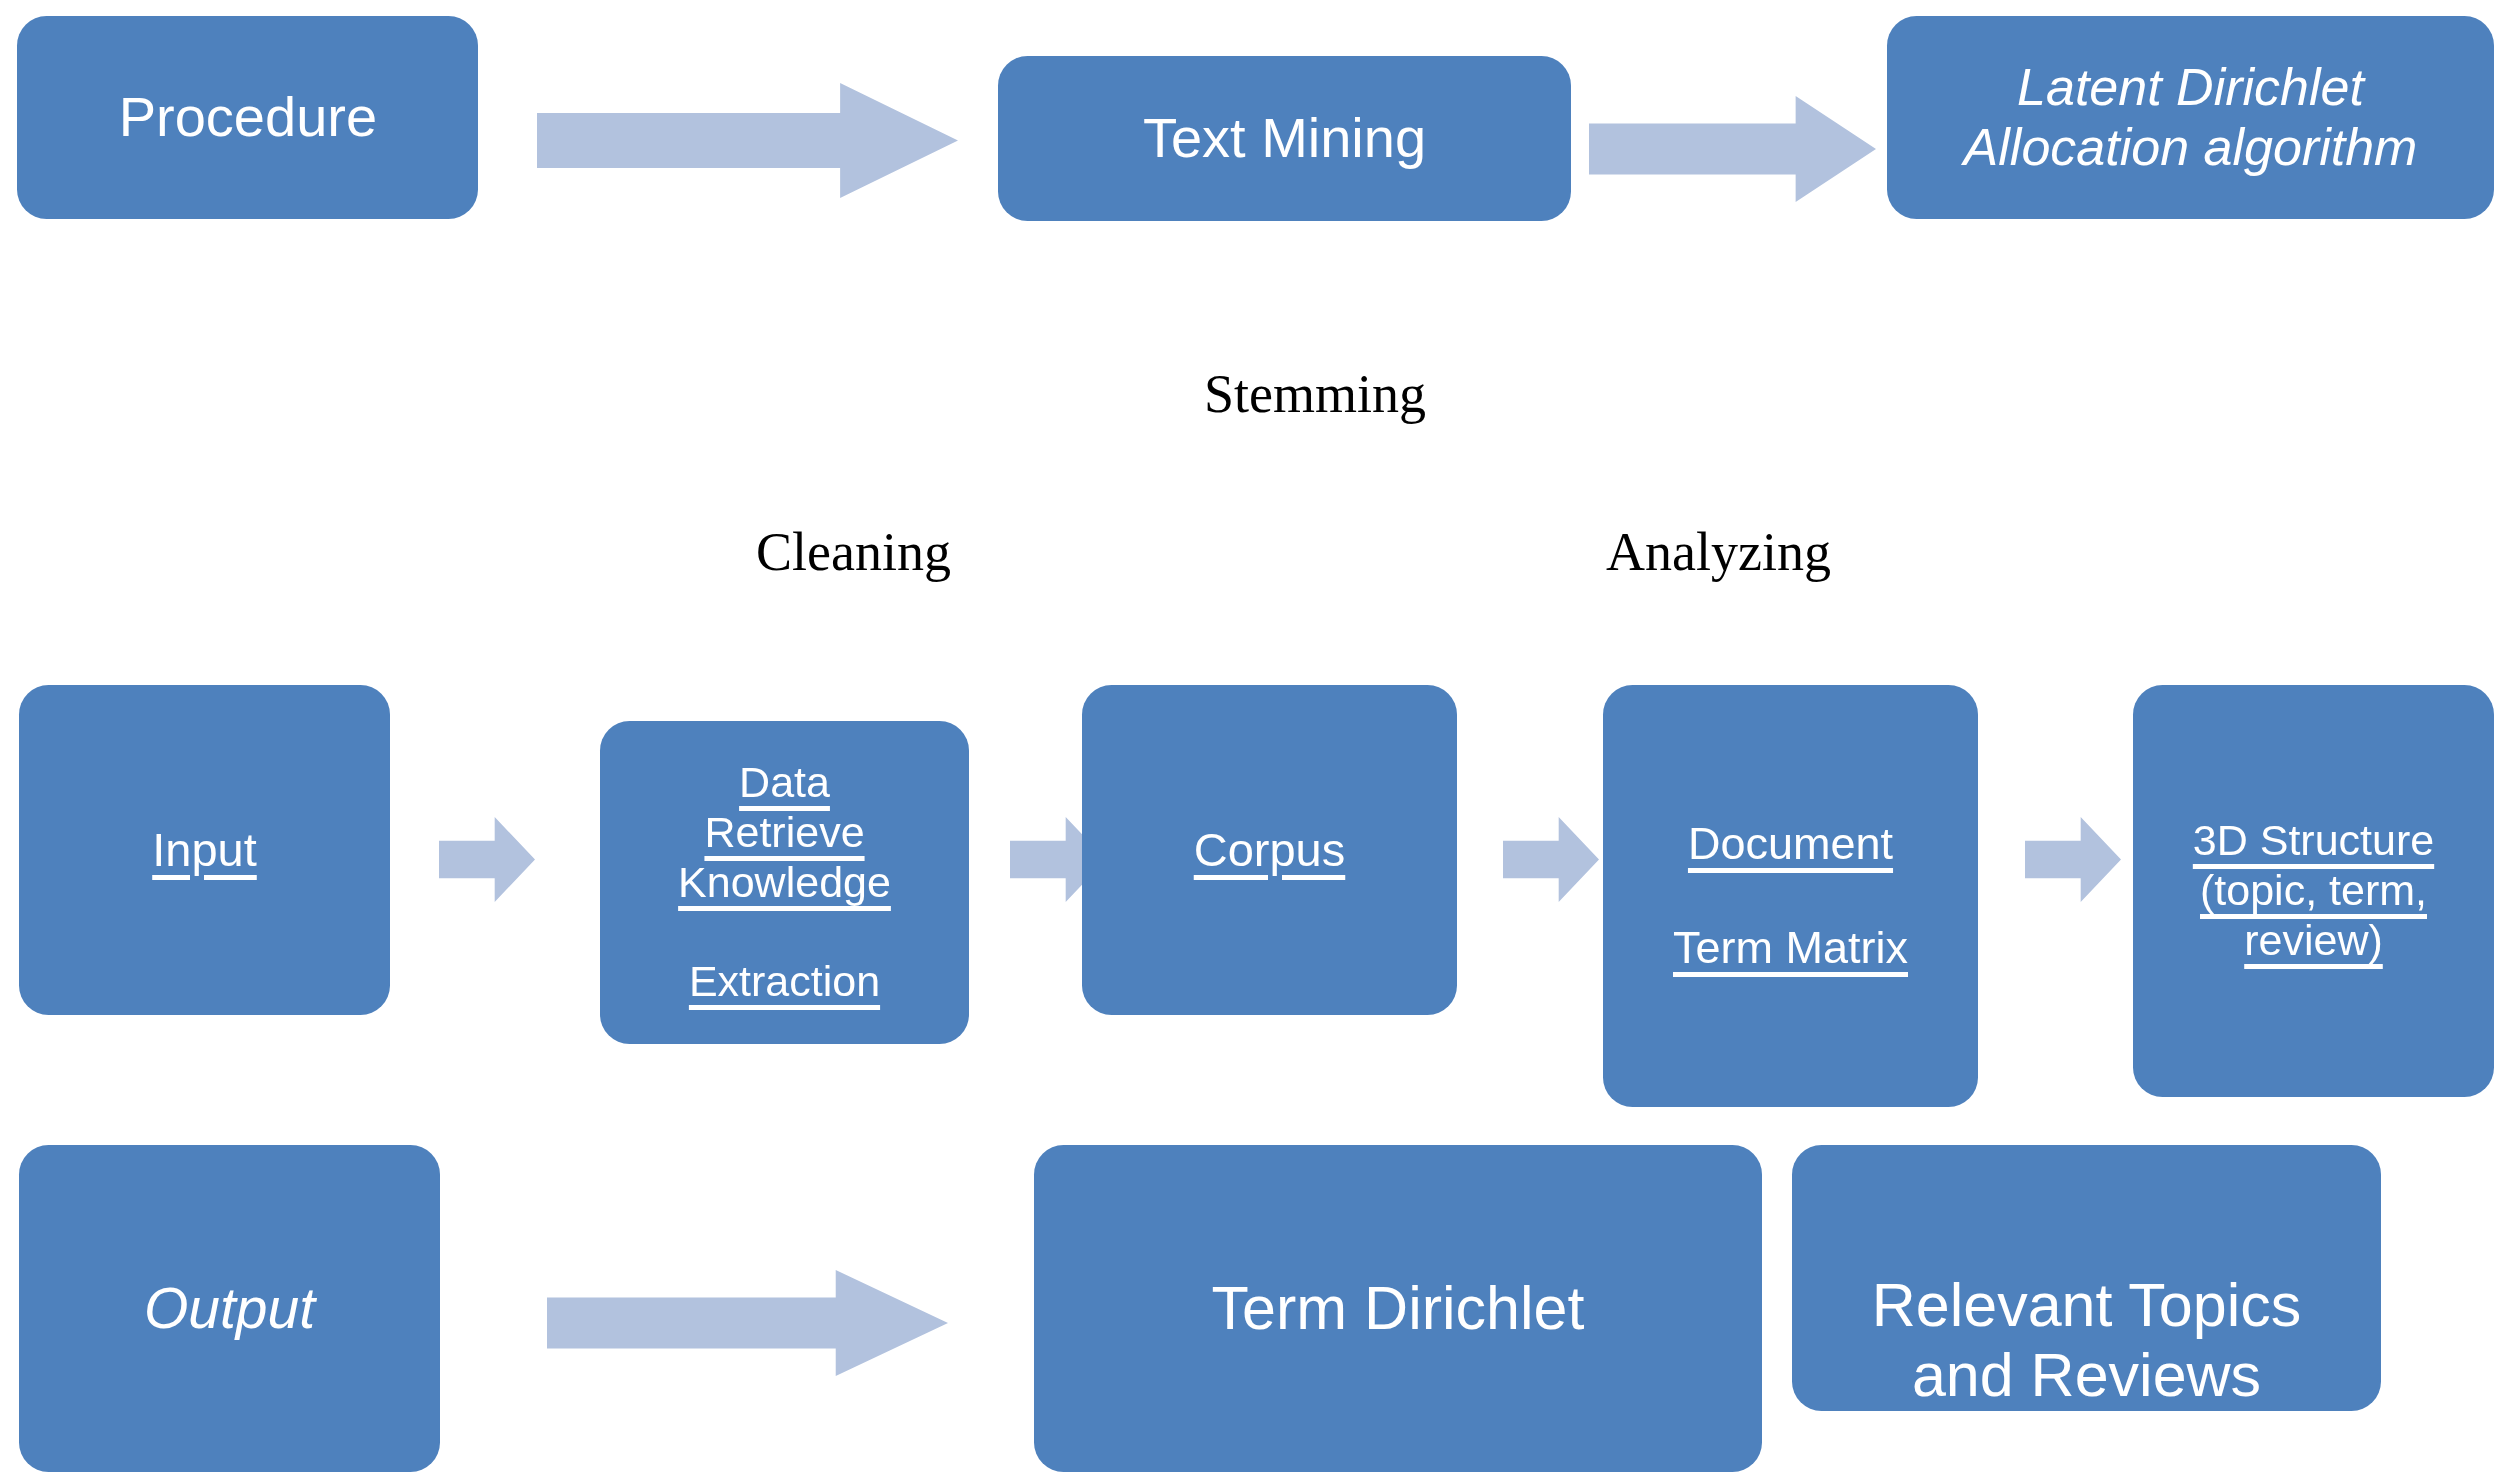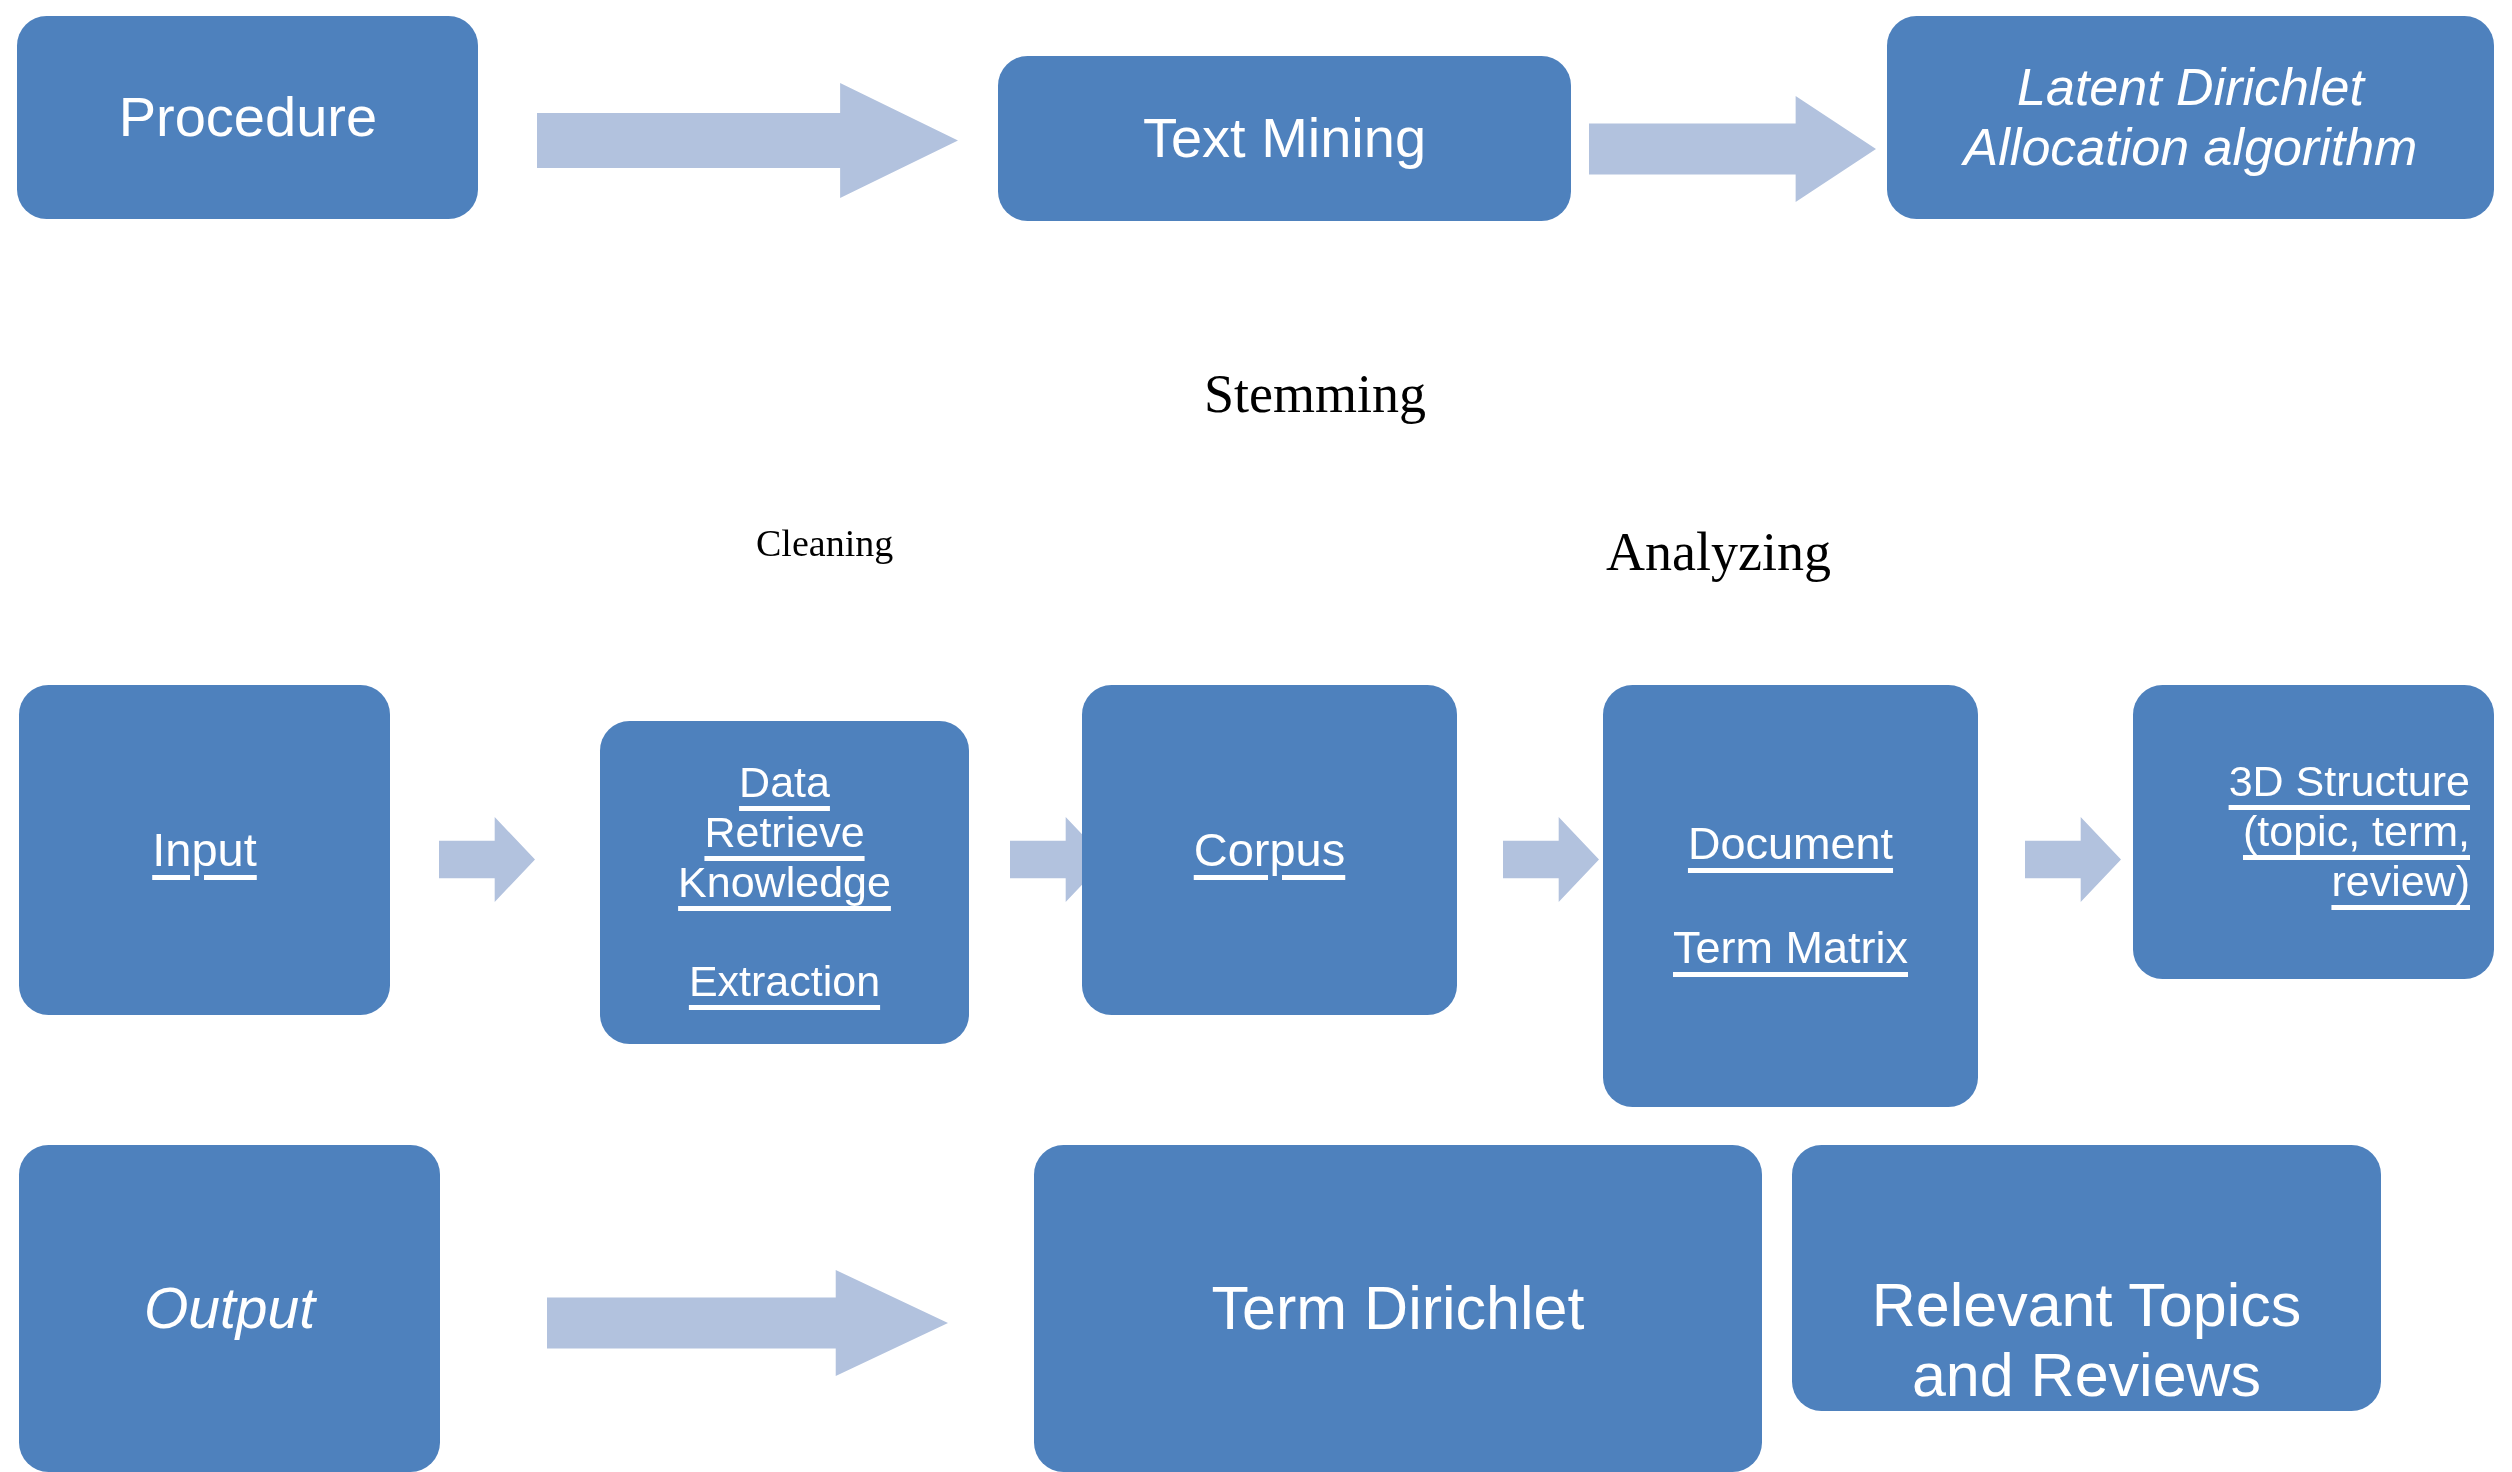--- a/index.html
+++ b/index.html
@@ -85,21 +85,21 @@
 
   <div class="arrow long" style="left:1589px; top:96px; width:287px; height:106px;"></div>
 
   <div class="box" style="left:1887px; top:15.6px; width:607px; height:203px; font-size:52px;font-style:italic;">
     <span class="lbl">Latent  Dirichlet
 Allocation algorithm</span>
   </div>
 
   <div class="caption" style="left:1204px; top:363px; font-size:54px;">Stemming</div>
 
-  <div class="caption" style="left:756px; top:521px; font-size:38px;">Cleaning</div>
+  <div class="caption" style="left:756px; top:521px; font-size:54px;">Cleaning</div>
 
   <div class="caption" style="left:1606px; top:521px; font-size:54px;">Analyzing</div>
 
   <div class="box ul" style="left:19px; top:685px; width:371px; height:330px; font-size:47px;">
     <span class="lbl">Input</span>
   </div>
 
   <div class="arrow short" style="left:439px; top:817px; width:96px; height:85px;"></div>
 
   <div class="box ul" style="left:600px; top:721px; width:369px; height:323px; font-size:43px;">
@@ -119,21 +119,21 @@
   <div class="arrow short" style="left:1503px; top:817px; width:96px; height:85px;"></div>
 
   <div class="box ul" style="left:1603px; top:685px; width:375px; height:422px; font-size:45px;">
     <span class="lbl">Document
 
 Term Matrix</span>
   </div>
 
   <div class="arrow short" style="left:2025px; top:817px; width:96px; height:85px;"></div>
 
-  <div class="box ul" style="left:2133px; top:685px; width:361px; height:294px; font-size:43px;text-align:right;">
+  <div class="box ul" style="left:2133px; top:685px; width:361px; height:412px; font-size:43px;">
     <span class="lbl">3D Structure
 (topic, term,
 review)</span>
   </div>
 
   <div class="box" style="left:19px; top:1145px; width:421px; height:327px; font-size:57px;font-style:italic;">
     <span class="lbl">Output</span>
   </div>
 
   <div class="arrow long" style="left:547px; top:1270px; width:401px; height:106px;"></div>

